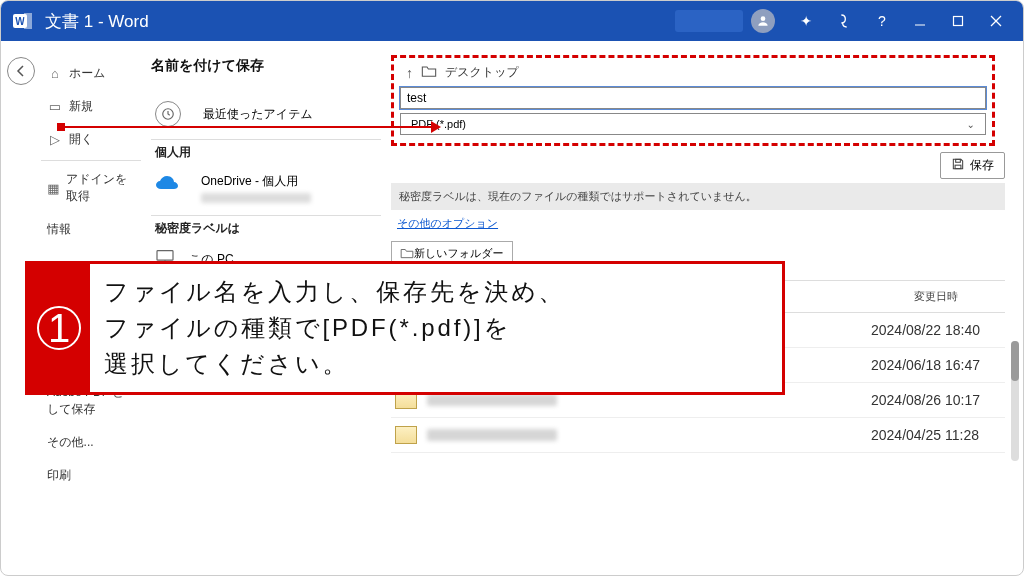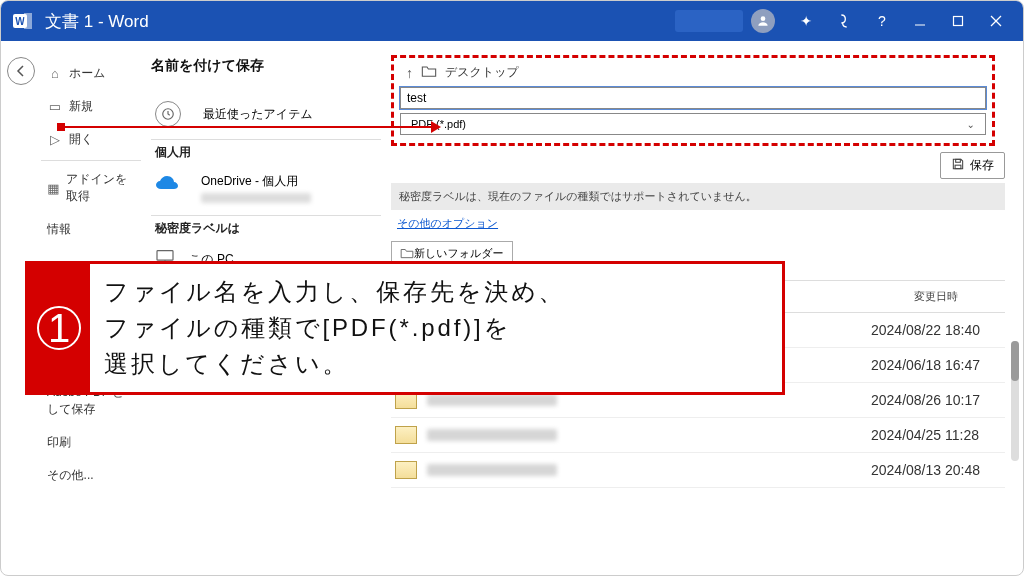--- a/index.html
+++ b/index.html
@@ -156,24 +156,24 @@
           <span>アドインを取得</span>
         </div>
       <div class="side-item">
           <span>情報</span>
         </div>
       <div style="height:130px"></div>
       <div class="side-item">
           <span>Adobe PDF として保存</span>
         </div>
       <div class="side-item">
+          <span>その他...</span>
+        </div>
+      <div class="side-item">
           <span>印刷</span>
-        </div>
-      <div class="side-item">
-          <span>その他...</span>
         </div>
     </div>
 
     <div class="midpanel">
       <div class="mid-title">名前を付けて保存</div>
       <div class="mid-item">
         <span class="mico">
           <svg width="14" height="14" viewBox="0 0 24 24" fill="none" stroke="#666" stroke-width="2">
               <circle cx="12" cy="12" r="9"></circle>
               <path d="M12 7v5l3 2"></path>
@@ -277,27 +277,20 @@
             </div>
           <div class="fdate">2024/08/26 10:17</div>
         </div>
         <div class="file-row">
           <div class="fico"></div>
           <div class="col-name">
               <div class="fname-blur"></div>
             </div>
           <div class="fdate">2024/04/25 11:28</div>
         </div>
-        <div class="file-row">
-          <div class="fico"></div>
-          <div class="col-name">
-              <div class="fname-blur"></div>
-            </div>
-          <div class="fdate">2024/08/13 20:48</div>
-        </div>
       </div>
 
       <div class="scrollbar">
           <div class="scrollthumb"></div>
         </div>
     </div>
 
   </div>
 
   <div class="arrow-tip"></div>

